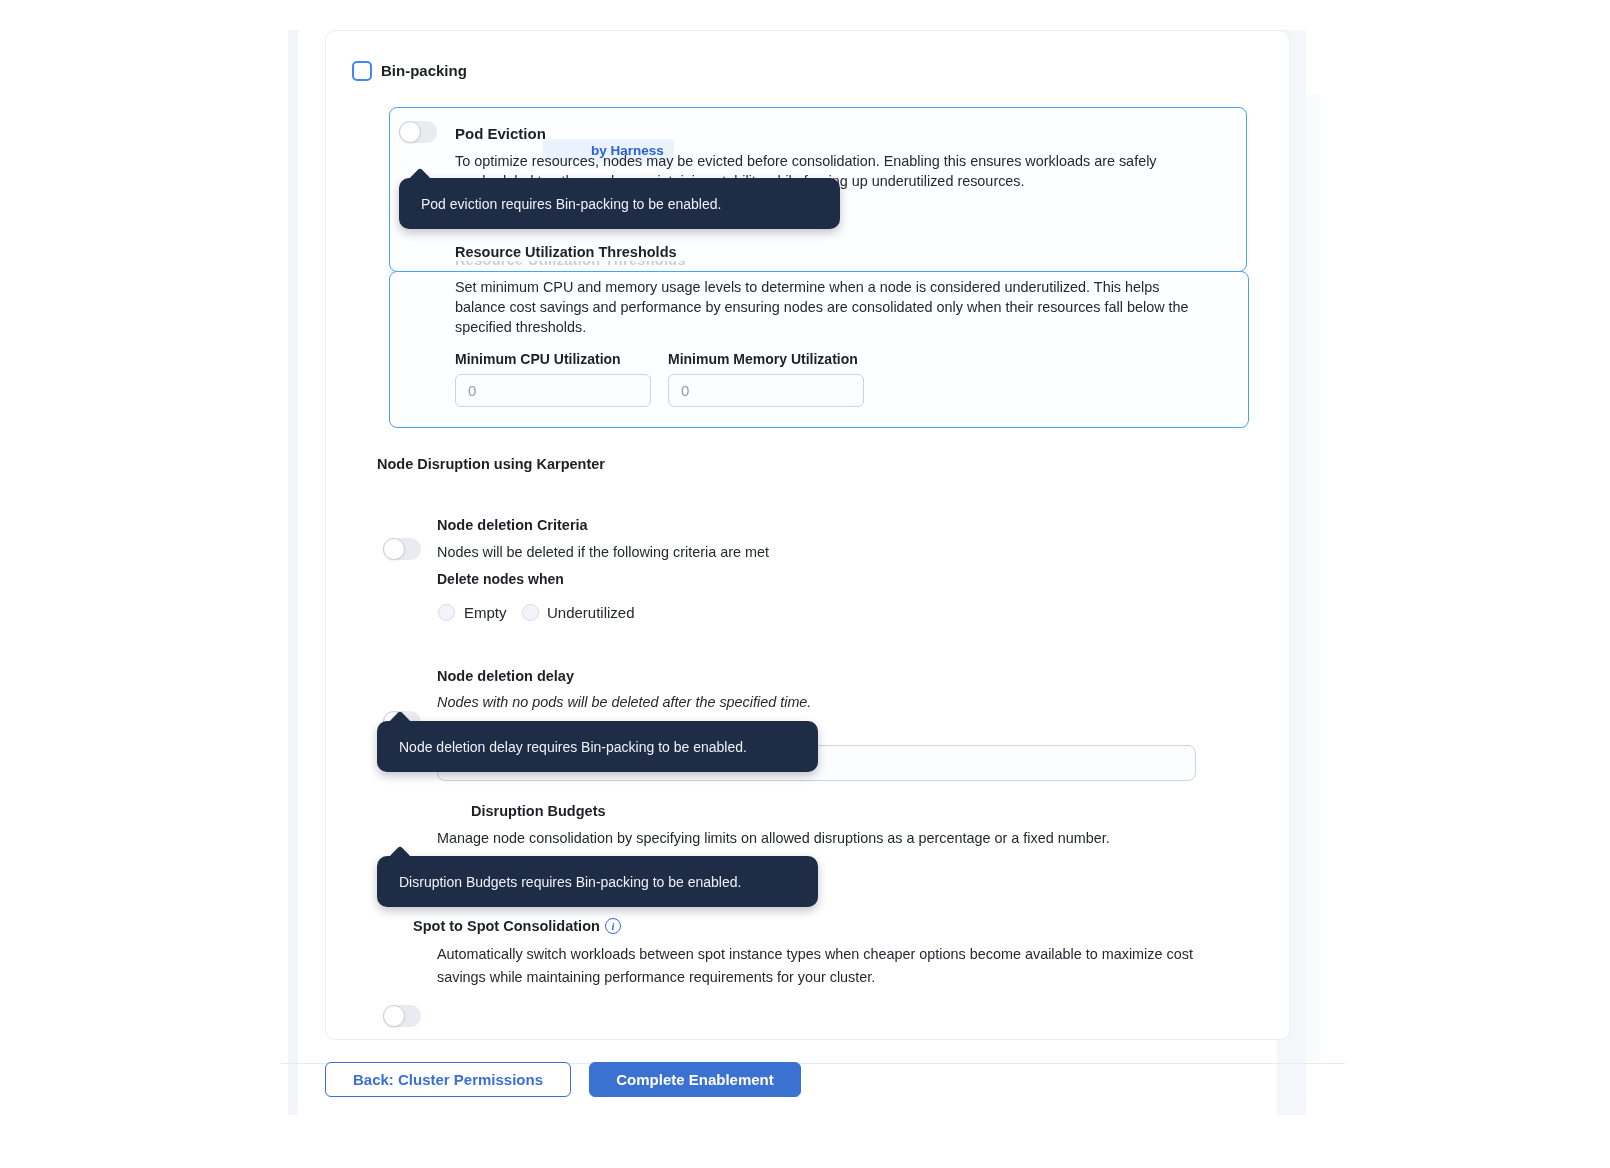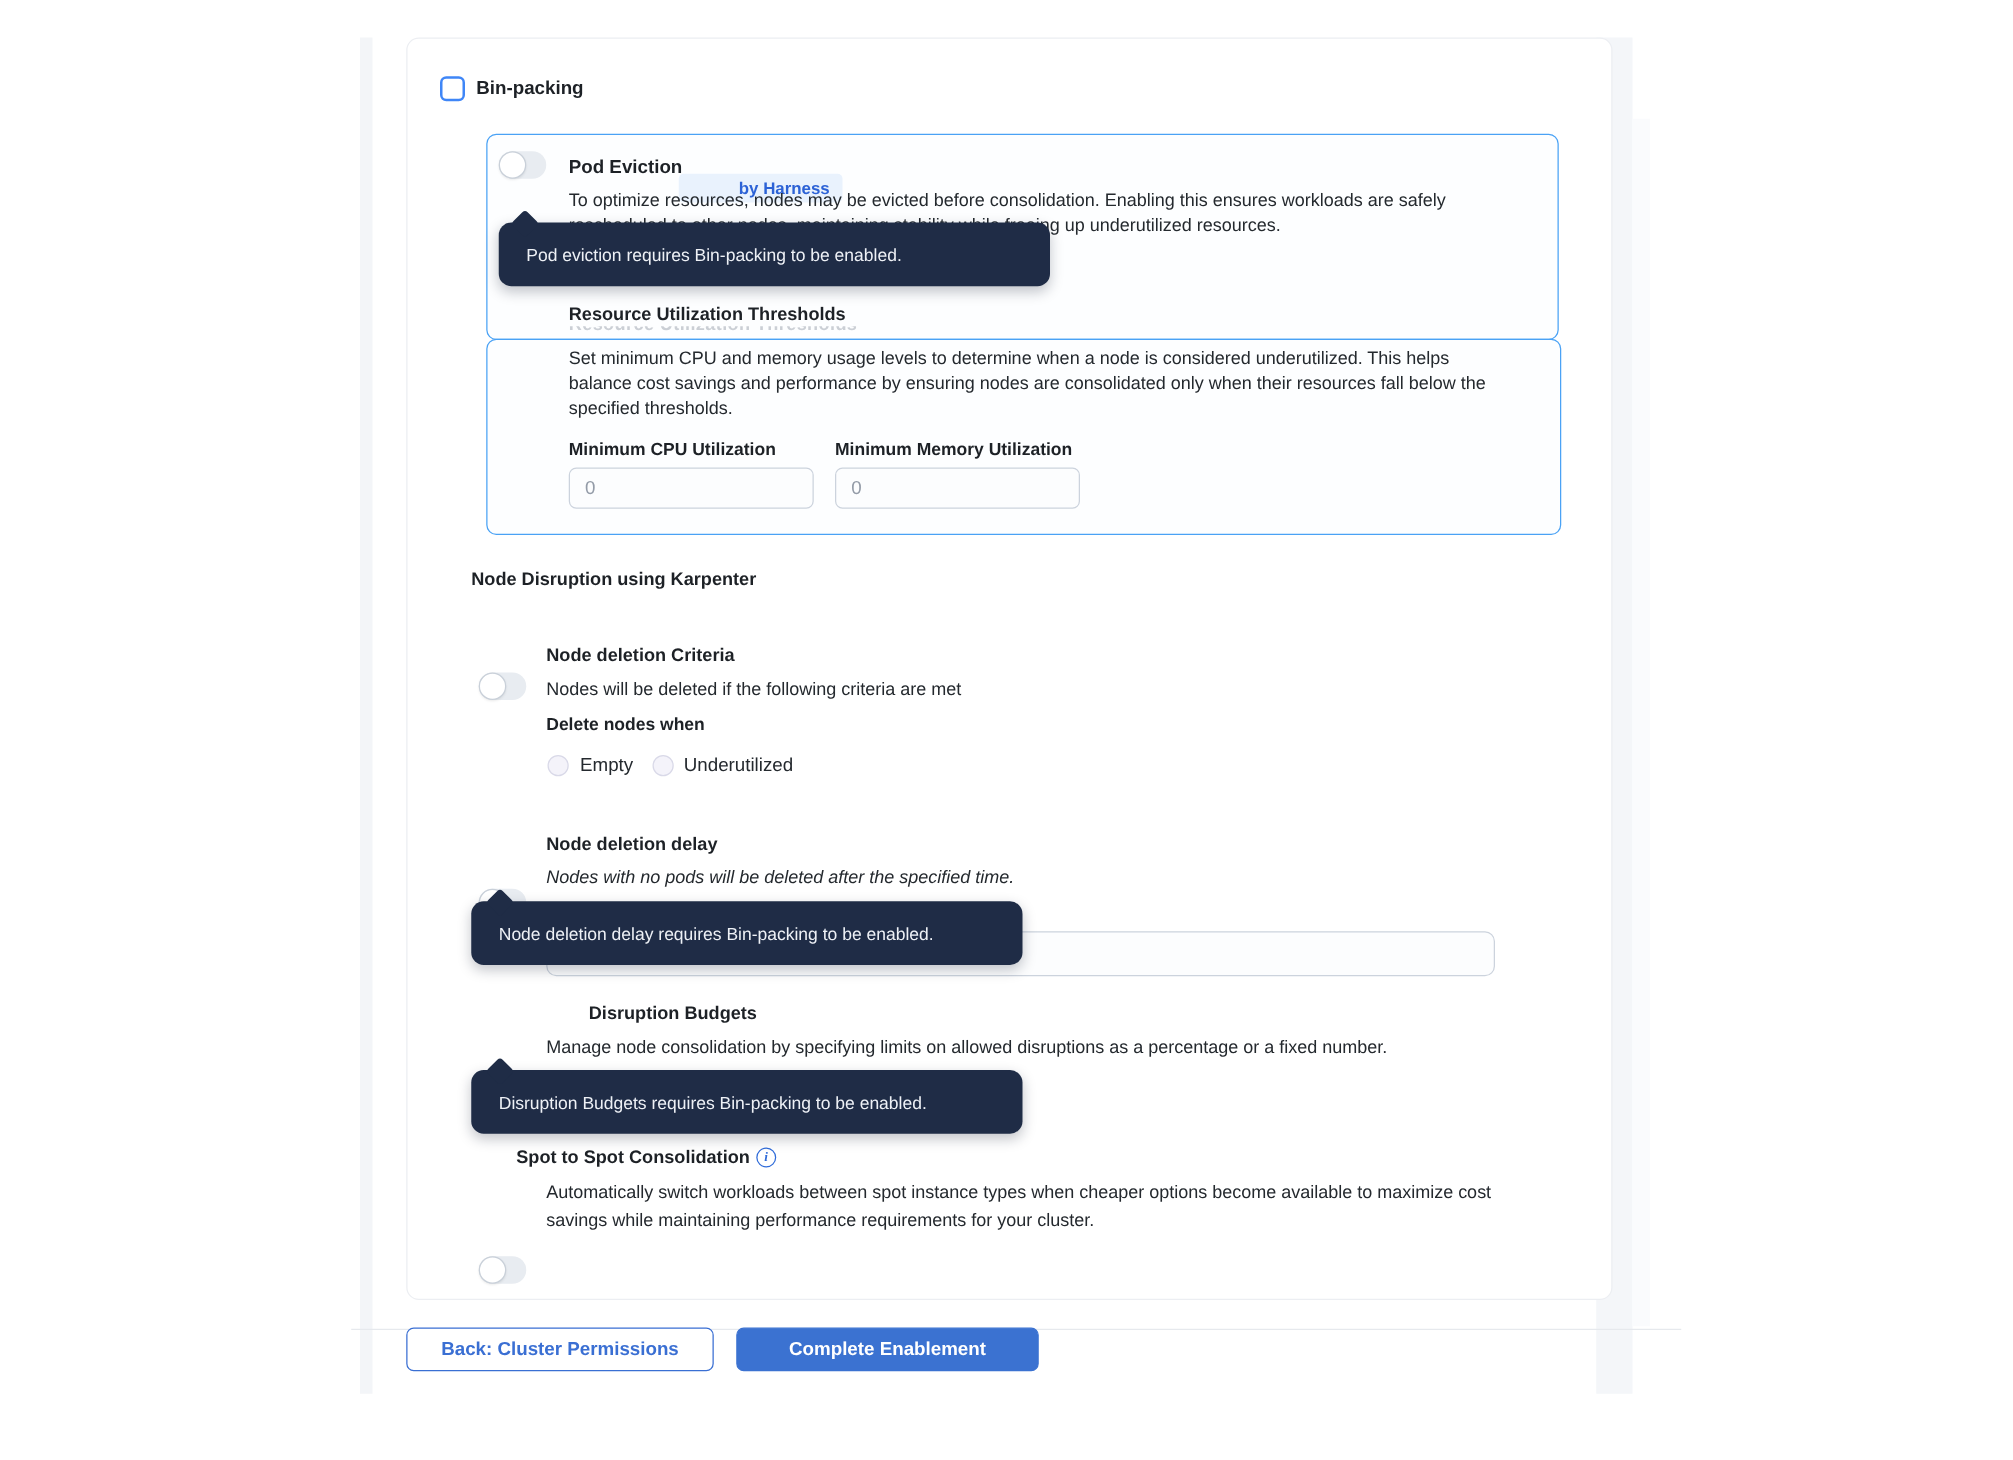--- a/index.html
+++ b/index.html
@@ -60,21 +60,21 @@
   
   .info-icon { display:inline-flex; width:16px; height:16px; border:1.5px solid #2f6bd9; border-radius:50%;
                color:#2f6bd9; font-size:10.5px; font-weight:700; align-items:center; justify-content:center;
                font-family:"Liberation Serif","DejaVu Serif",serif; font-style:italic; }
 
   .divider { position:absolute; left:281px; top:1063px; width:1064px; height:1px; background:#e6e9ed; }
 
   .btn { position:absolute; height:35px; border-radius:6px; font-size:15px; font-weight:700;
          display:flex; align-items:center; justify-content:center; cursor:pointer; font-family:inherit; }
   .btn.outline { left:325px; top:1062px; width:246px; background:#ffffff; border:1.5px solid #3a6fd3; color:#3a6fd3; }
-  .btn.solid   { left:589px; top:1062px; width:242px; background:#3b72d1; border:1px solid #3b72d1; color:#ffffff; }
+  .btn.solid   { left:589px; top:1062px; width:212px; background:#3b72d1; border:1px solid #3b72d1; color:#ffffff; }
 
   .ghost-dashes { position:absolute; width:110px; height:0; border-top:2px dashed #c9ced6; opacity:.7; }
 </style>
 </head>
 <body>
 
 <div class="stage">
 
   <div class="strip left"></div>
   <div class="strip rA"></div>

